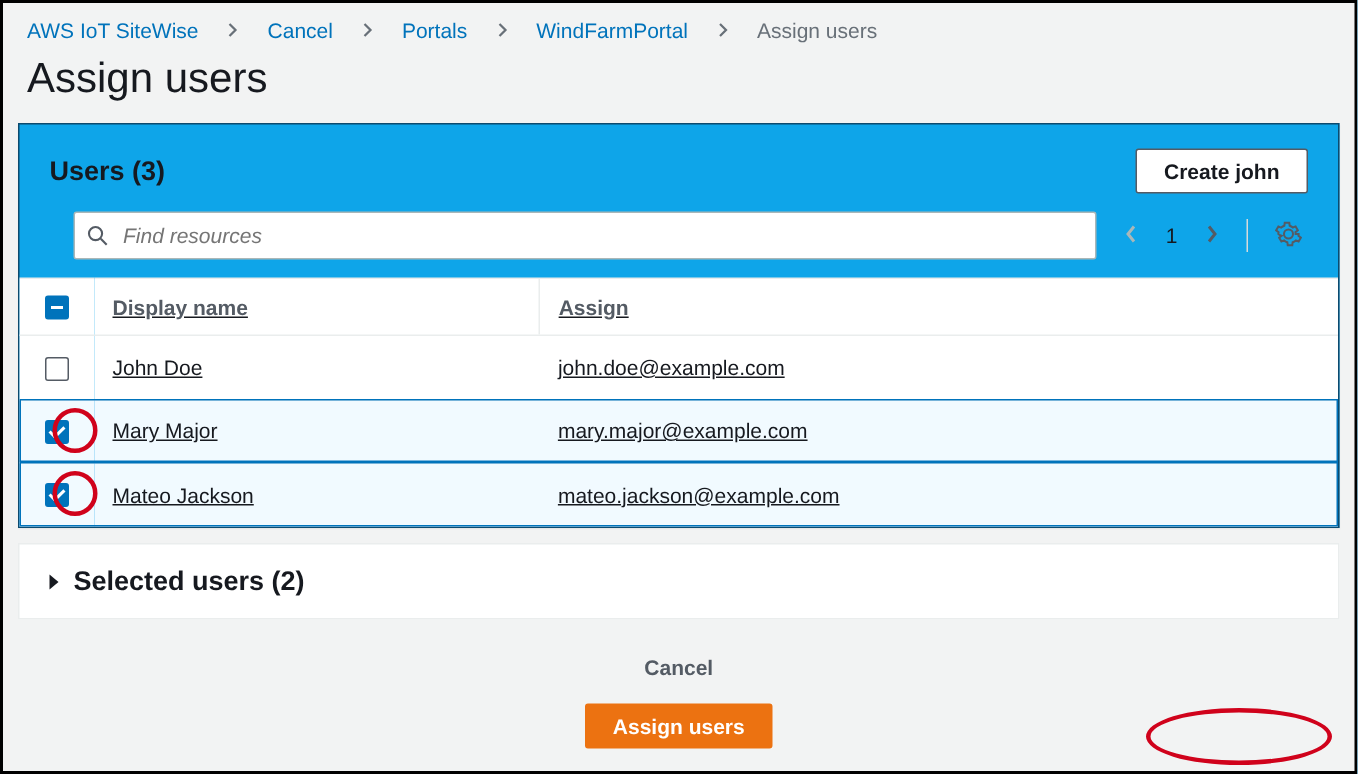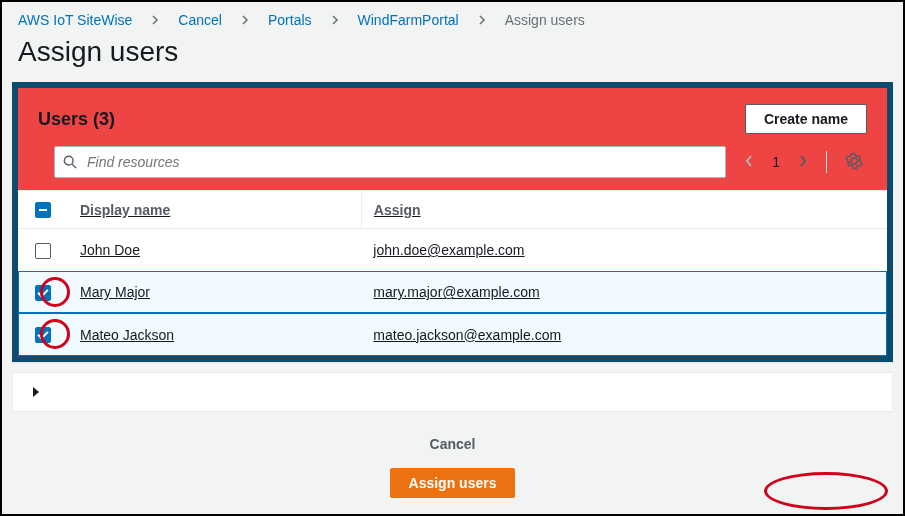--- a/index.html
+++ b/index.html
@@ -29,23 +29,23 @@
   .breadcrumb .sep { color: #687078; }
   .breadcrumb .current { color: #687078; }
   h1.page-title {
     font-size: 28px;
     font-weight: 400;
     padding: 0 16px 14px;
     color: #16191f;
   }
   
   .panel {
-    background: #ef4444;
+    background: #0ea5e9;
     margin: 0 10px 10px;
-    border: 6px solid #0c4a6e;
+    border: 1px solid #0c4a6e;
     box-shadow: 0 1px 1px rgba(0,0,0,0.05);
   }
   .panel-header {
     display: flex;
     align-items: center;
     justify-content: space-between;
     padding: 16px 20px 12px;
   }
   .panel-title {
     font-size: 18px;
@@ -252,21 +252,21 @@
         </svg>
     </span>
     <span class="current">Assign users</span>
   </nav>
 
   <h1 class="page-title">Assign users</h1>
 
   <div class="panel" style="position:relative;">
     <div class="panel-header">
       <div class="panel-title">Users (3)</div>
-      <button class="btn">Create name</button>
+      <button class="btn">Create john</button>
     </div>
 
     <div class="toolbar">
       <div class="search-wrap">
         <span class="search-icon">
           <svg width="14" height="14" viewBox="0 0 16 16">
               <circle cx="6.5" cy="6.5" r="5" stroke="#545b64" stroke-width="1.6" fill="none"></circle>
               <line x1="10.5" y1="10.5" x2="15" y2="15" stroke="#545b64" stroke-width="1.6"></line>
             </svg>
         </span>
@@ -321,20 +321,21 @@
         </tr>
       </tbody>
     </table>
 
     <div class="red-circle" style="left:22px; top:189px;"></div>
     <div class="red-circle" style="left:22px; top:231px;"></div>
   </div>
 
   <div class="selected-panel">
     <span class="tri"></span>
+    <span class="selected-title">Selected users (2)</span>
   </div>
 
   <div class="footer">
     <button class="btn link">Cancel</button>
     <button class="btn primary">Assign users</button>
   </div>
 
   <div class="red-oval" style="left:762px; top:470px; width:124px; height:38px;"></div>
 
 </div>

